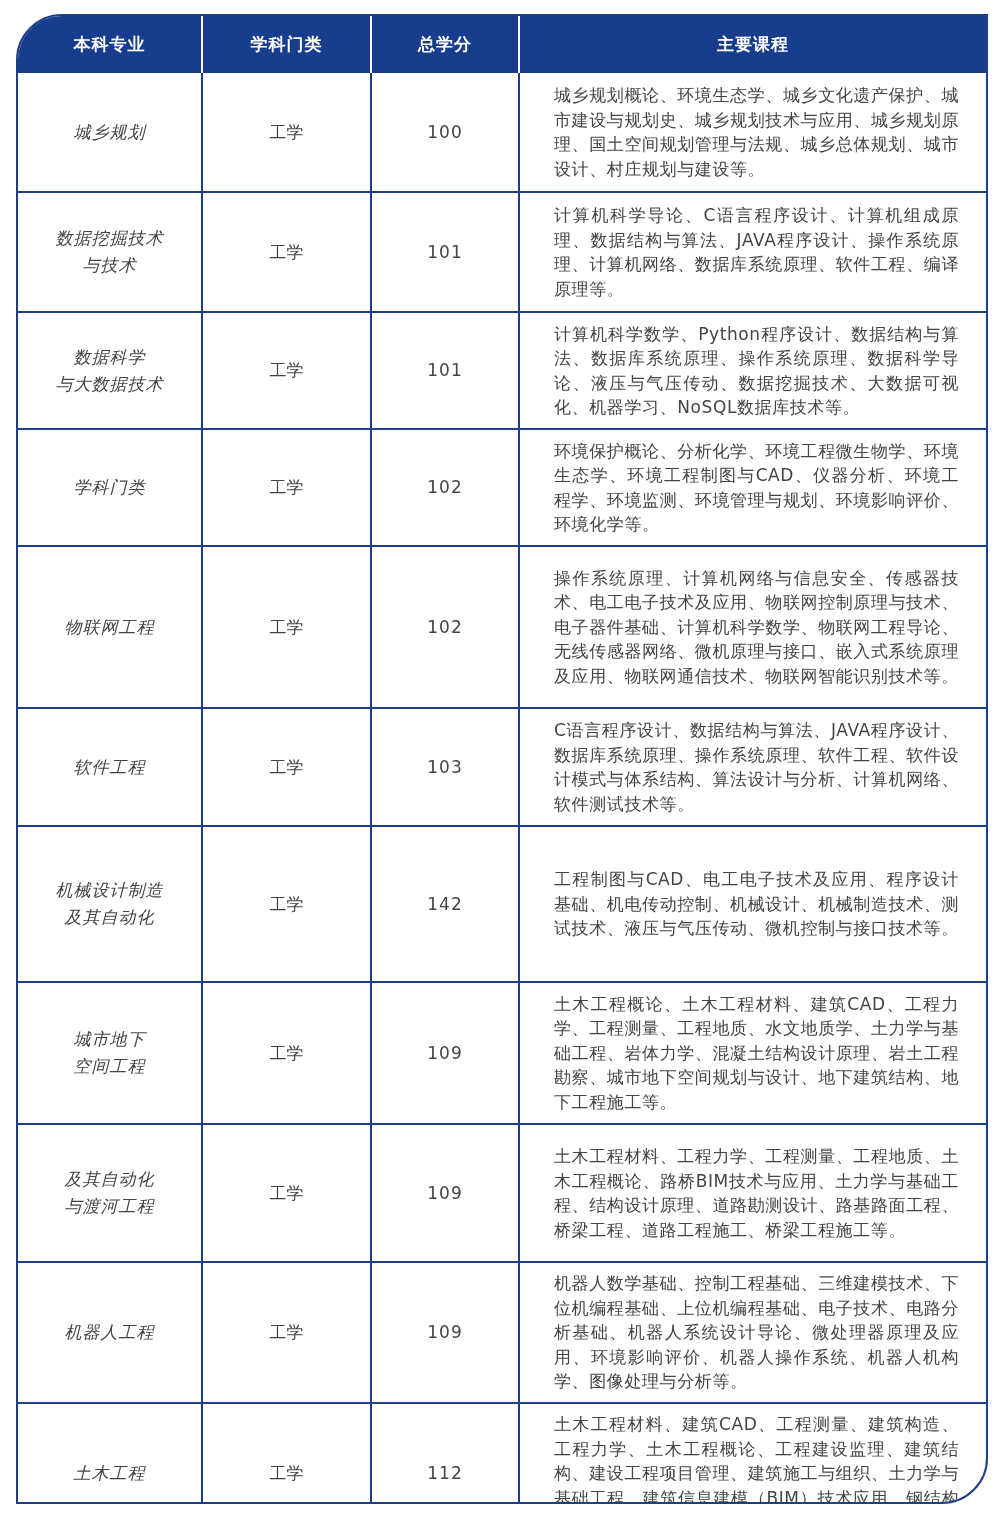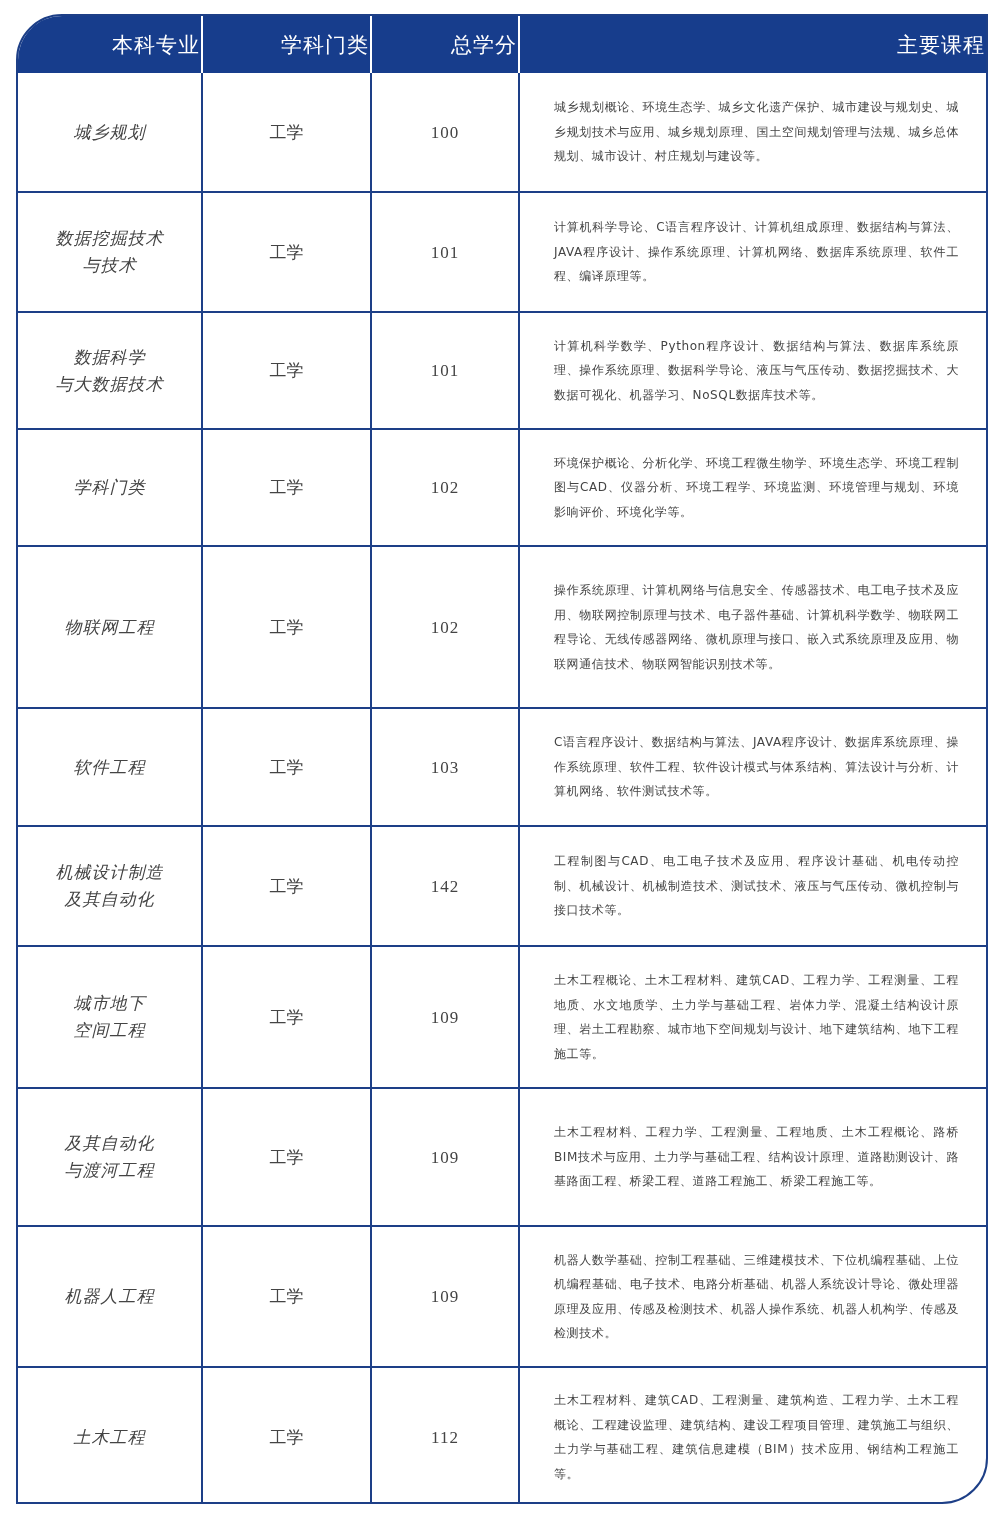--- a/index.html
+++ b/index.html
@@ -8,35 +8,35 @@
   .table-wrap {
     position: absolute; left: 16px; top: 14px; width: 972px; height: 1490px;
     border-top-left-radius: 46px; border-bottom-right-radius: 46px;
     overflow: hidden; background: #ffffff;
     box-sizing: border-box;
     border: 2px solid #1d3f87;
   }
   table { border-collapse: collapse; width: 100%; height: 100%; table-layout: fixed; }
   col.c1 { width: 184px; } col.c2 { width: 169px; } col.c3 { width: 148px; } col.c4 { width: auto; }
   thead th {
-    background: #173d8c; color: #ffffff; font-weight: normal; font-size: 21px;
-    height: 55px; border-left: 2px solid #ffffff; text-align: right; letter-spacing: 1px;
+    background: #173d8c; color: #ffffff; font-weight: bold; font-size: 17px;
+    height: 55px; border-left: 2px solid #ffffff; text-align: center; letter-spacing: 1px;
   }
   thead th:first-child { border-left: none; }
   tbody td {
     border: 2.5px solid #1d3f87; color: #444444; font-size: 17px; text-align: center;
     vertical-align: middle; line-height: 27px;
   }
   tbody tr td:first-child { border-left: none; }
   tbody tr td:last-child { border-right: none; }
   tbody tr:first-child td { border-top: none; }
   tbody tr:last-child td { border-bottom: none; }
-  td.courses { text-align: justify; padding: 8px 27px 8px 34px; font-size: 12px; letter-spacing: 0.6px; line-height: 24.5px; }
+  td.courses { text-align: justify; padding: 8px 27px 8px 34px; font-size: 17px; letter-spacing: 0.6px; line-height: 24.5px; }
   .major { display: inline-block; white-space: pre-line; letter-spacing: 1px; font-style: italic; }
-  .num { letter-spacing: 1px; font-family: Liberation Serif, serif; }
+  .num { letter-spacing: 1px; }
 </style>
 </head>
 <body>
 
 <div class="table-wrap">
   <table>
     <colgroup>
         <col class="c1">
         <col class="c2">
         <col class="c3">
@@ -82,21 +82,21 @@
         <td>工学</td>
         <td class="num">102</td>
         <td class="courses">操作系统原理、计算机网络与信息安全、传感器技术、电工电子技术及应用、物联网控制原理与技术、电子器件基础、计算机科学数学、物联网工程导论、无线传感器网络、微机原理与接口、嵌入式系统原理及应用、物联网通信技术、物联网智能识别技术等。</td>
       </tr>
       <tr style="height:118px">
         <td><span class="major">软件工程</span></td>
         <td>工学</td>
         <td class="num">103</td>
         <td class="courses">C语言程序设计、数据结构与算法、JAVA程序设计、数据库系统原理、操作系统原理、软件工程、软件设计模式与体系结构、算法设计与分析、计算机网络、软件测试技术等。</td>
       </tr>
-      <tr style="height:120px">
+      <tr style="height:156px">
         <td><span class="major">机械设计制造
 及其自动化</span></td>
         <td>工学</td>
         <td class="num">142</td>
         <td class="courses">工程制图与CAD、电工电子技术及应用、程序设计基础、机电传动控制、机械设计、机械制造技术、测试技术、液压与气压传动、微机控制与接口技术等。</td>
       </tr>
       <tr style="height:142px">
         <td><span class="major">城市地下
 空间工程</span></td>
         <td>工学</td>
@@ -107,21 +107,21 @@
         <td><span class="major">及其自动化
 与渡河工程</span></td>
         <td>工学</td>
         <td class="num">109</td>
         <td class="courses">土木工程材料、工程力学、工程测量、工程地质、土木工程概论、路桥BIM技术与应用、土力学与基础工程、结构设计原理、道路勘测设计、路基路面工程、桥梁工程、道路工程施工、桥梁工程施工等。</td>
       </tr>
       <tr style="height:141px">
         <td><span class="major">机器人工程</span></td>
         <td>工学</td>
         <td class="num">109</td>
-        <td class="courses">机器人数学基础、控制工程基础、三维建模技术、下位机编程基础、上位机编程基础、电子技术、电路分析基础、机器人系统设计导论、微处理器原理及应用、传感及检测技术、机器人操作系统、机器人机构学、传感及检测技术。</td>
+        <td class="courses">机器人数学基础、控制工程基础、三维建模技术、下位机编程基础、上位机编程基础、电子技术、电路分析基础、机器人系统设计导论、微处理器原理及应用、环境影响评价、机器人操作系统、机器人机构学、图像处理与分析等。</td>
       </tr>
       <tr style="height:139px">
         <td><span class="major">土木工程</span></td>
         <td>工学</td>
         <td class="num">112</td>
         <td class="courses">土木工程材料、建筑CAD、工程测量、建筑构造、工程力学、土木工程概论、工程建设监理、建筑结构、建设工程项目管理、建筑施工与组织、土力学与基础工程、建筑信息建模（BIM）技术应用、钢结构工程施工等。</td>
       </tr>
     </tbody>
   </table>
 </div>

